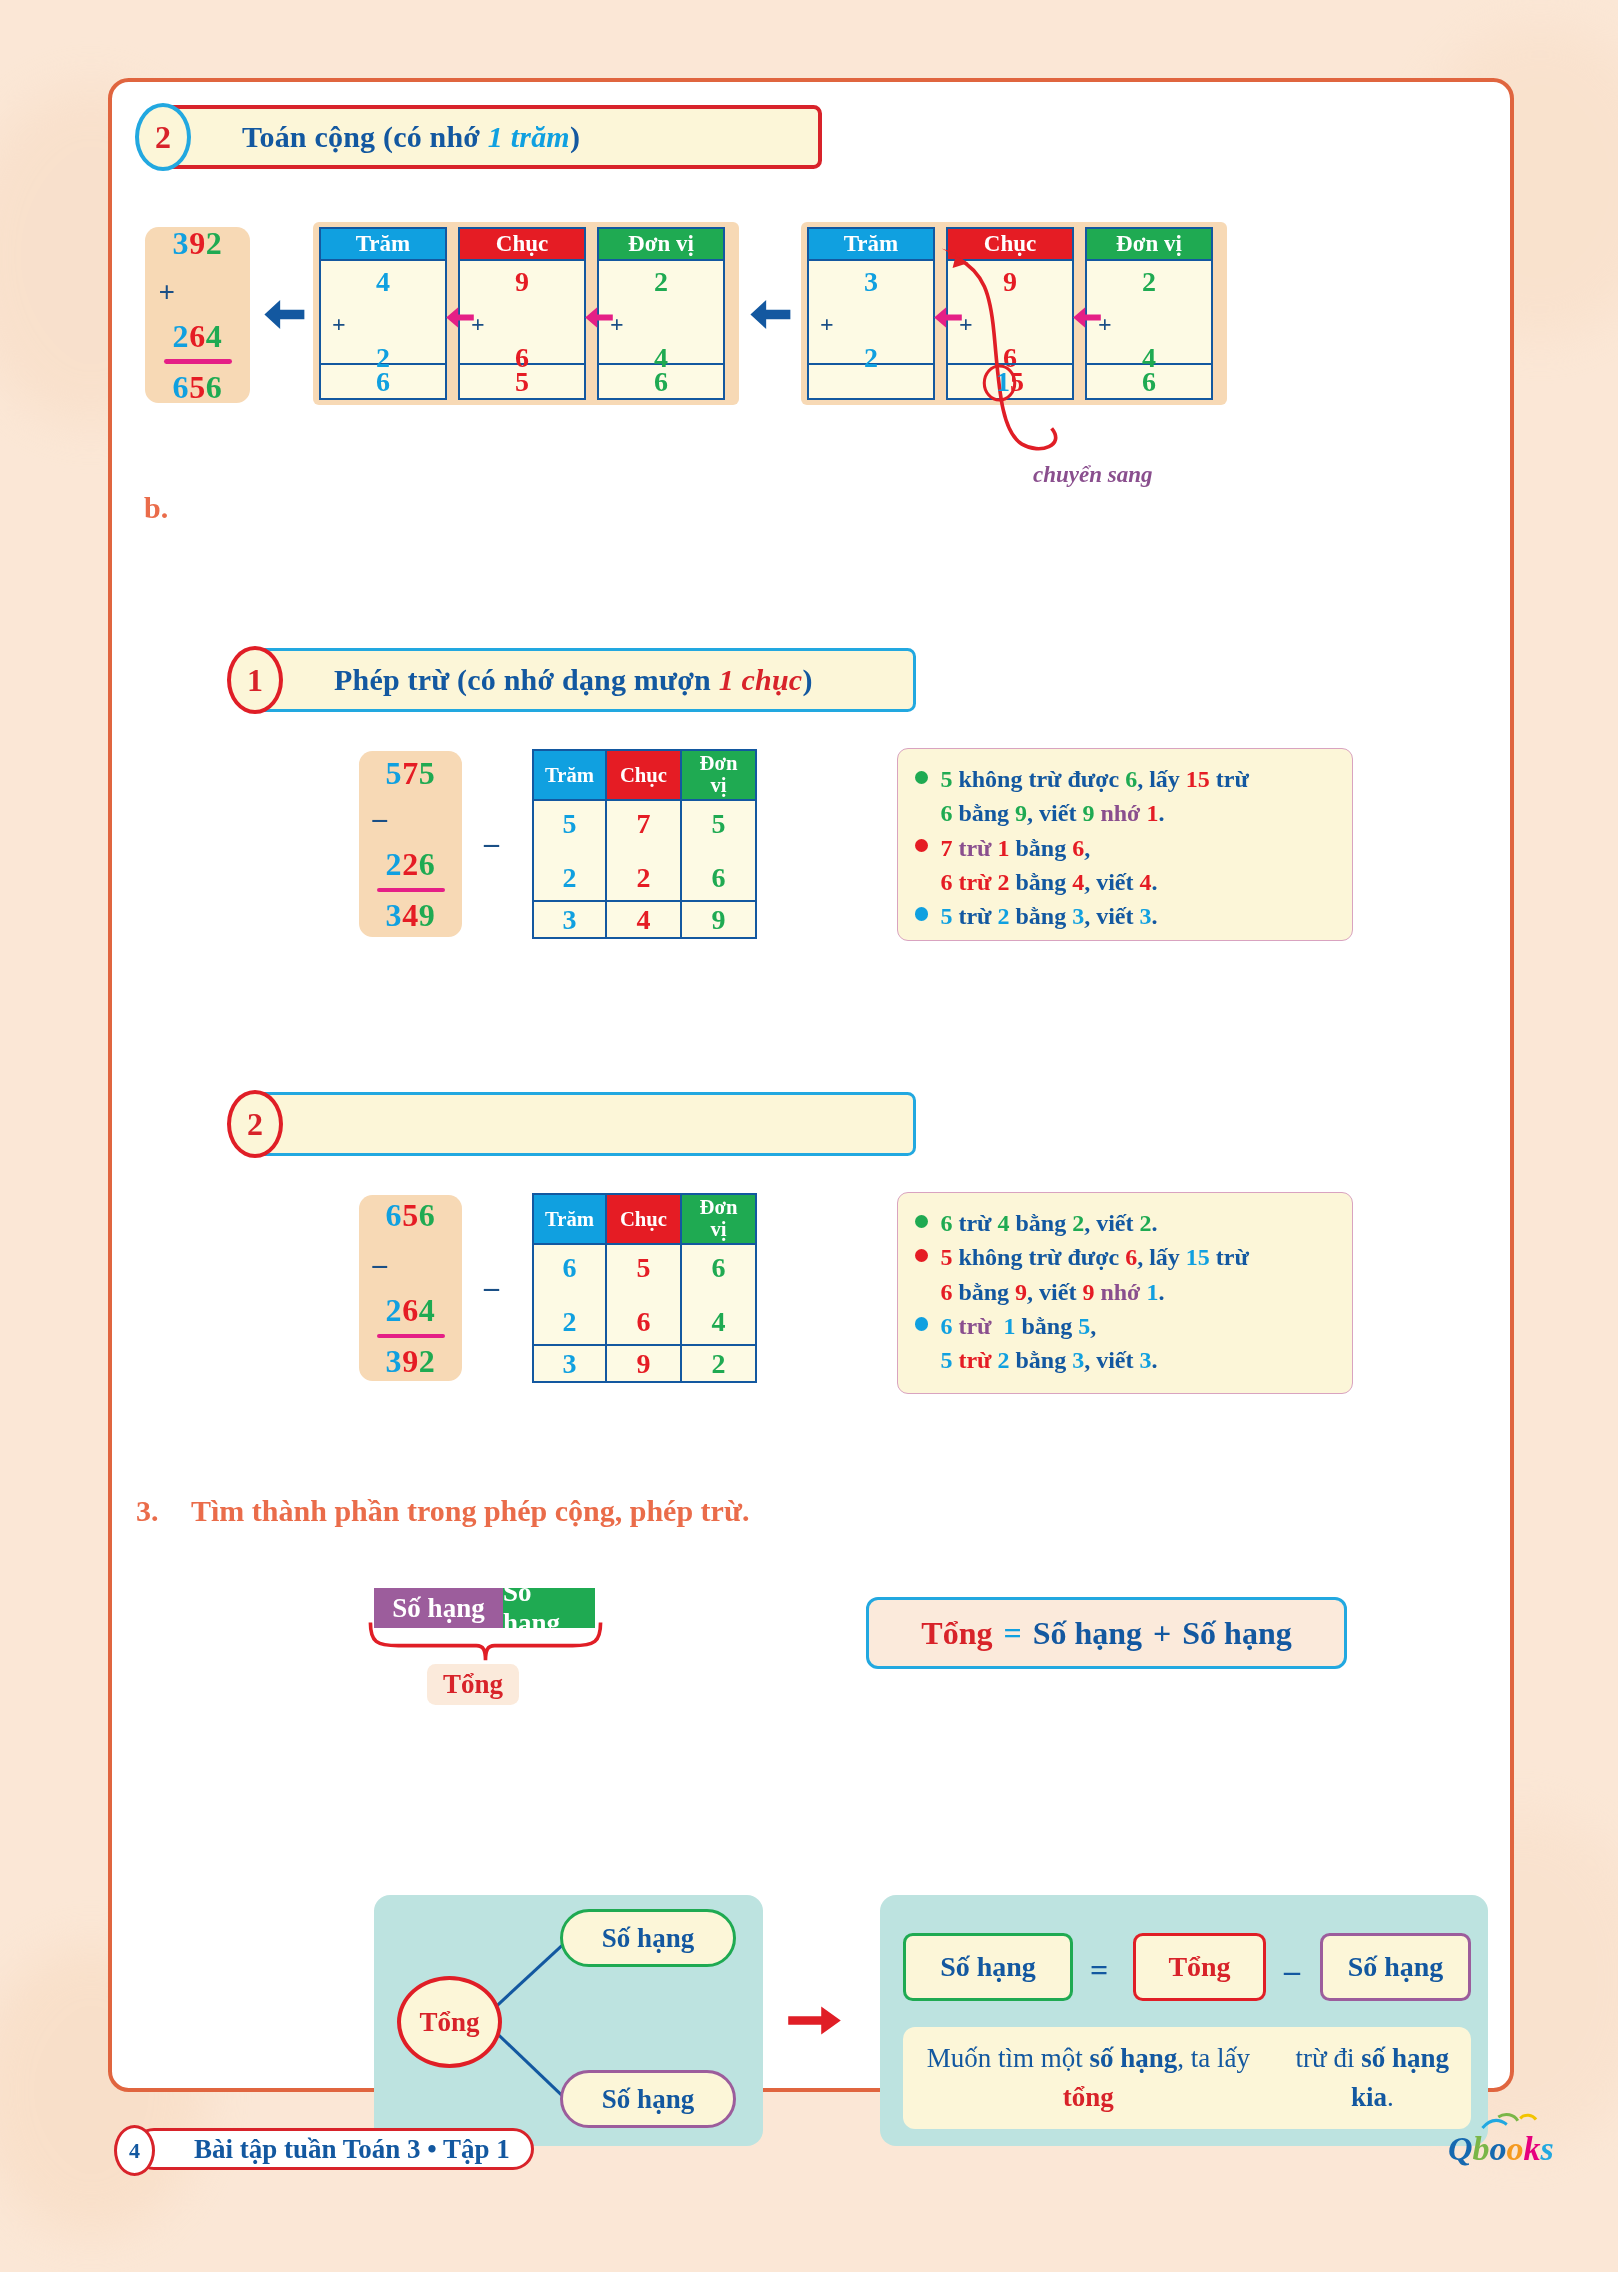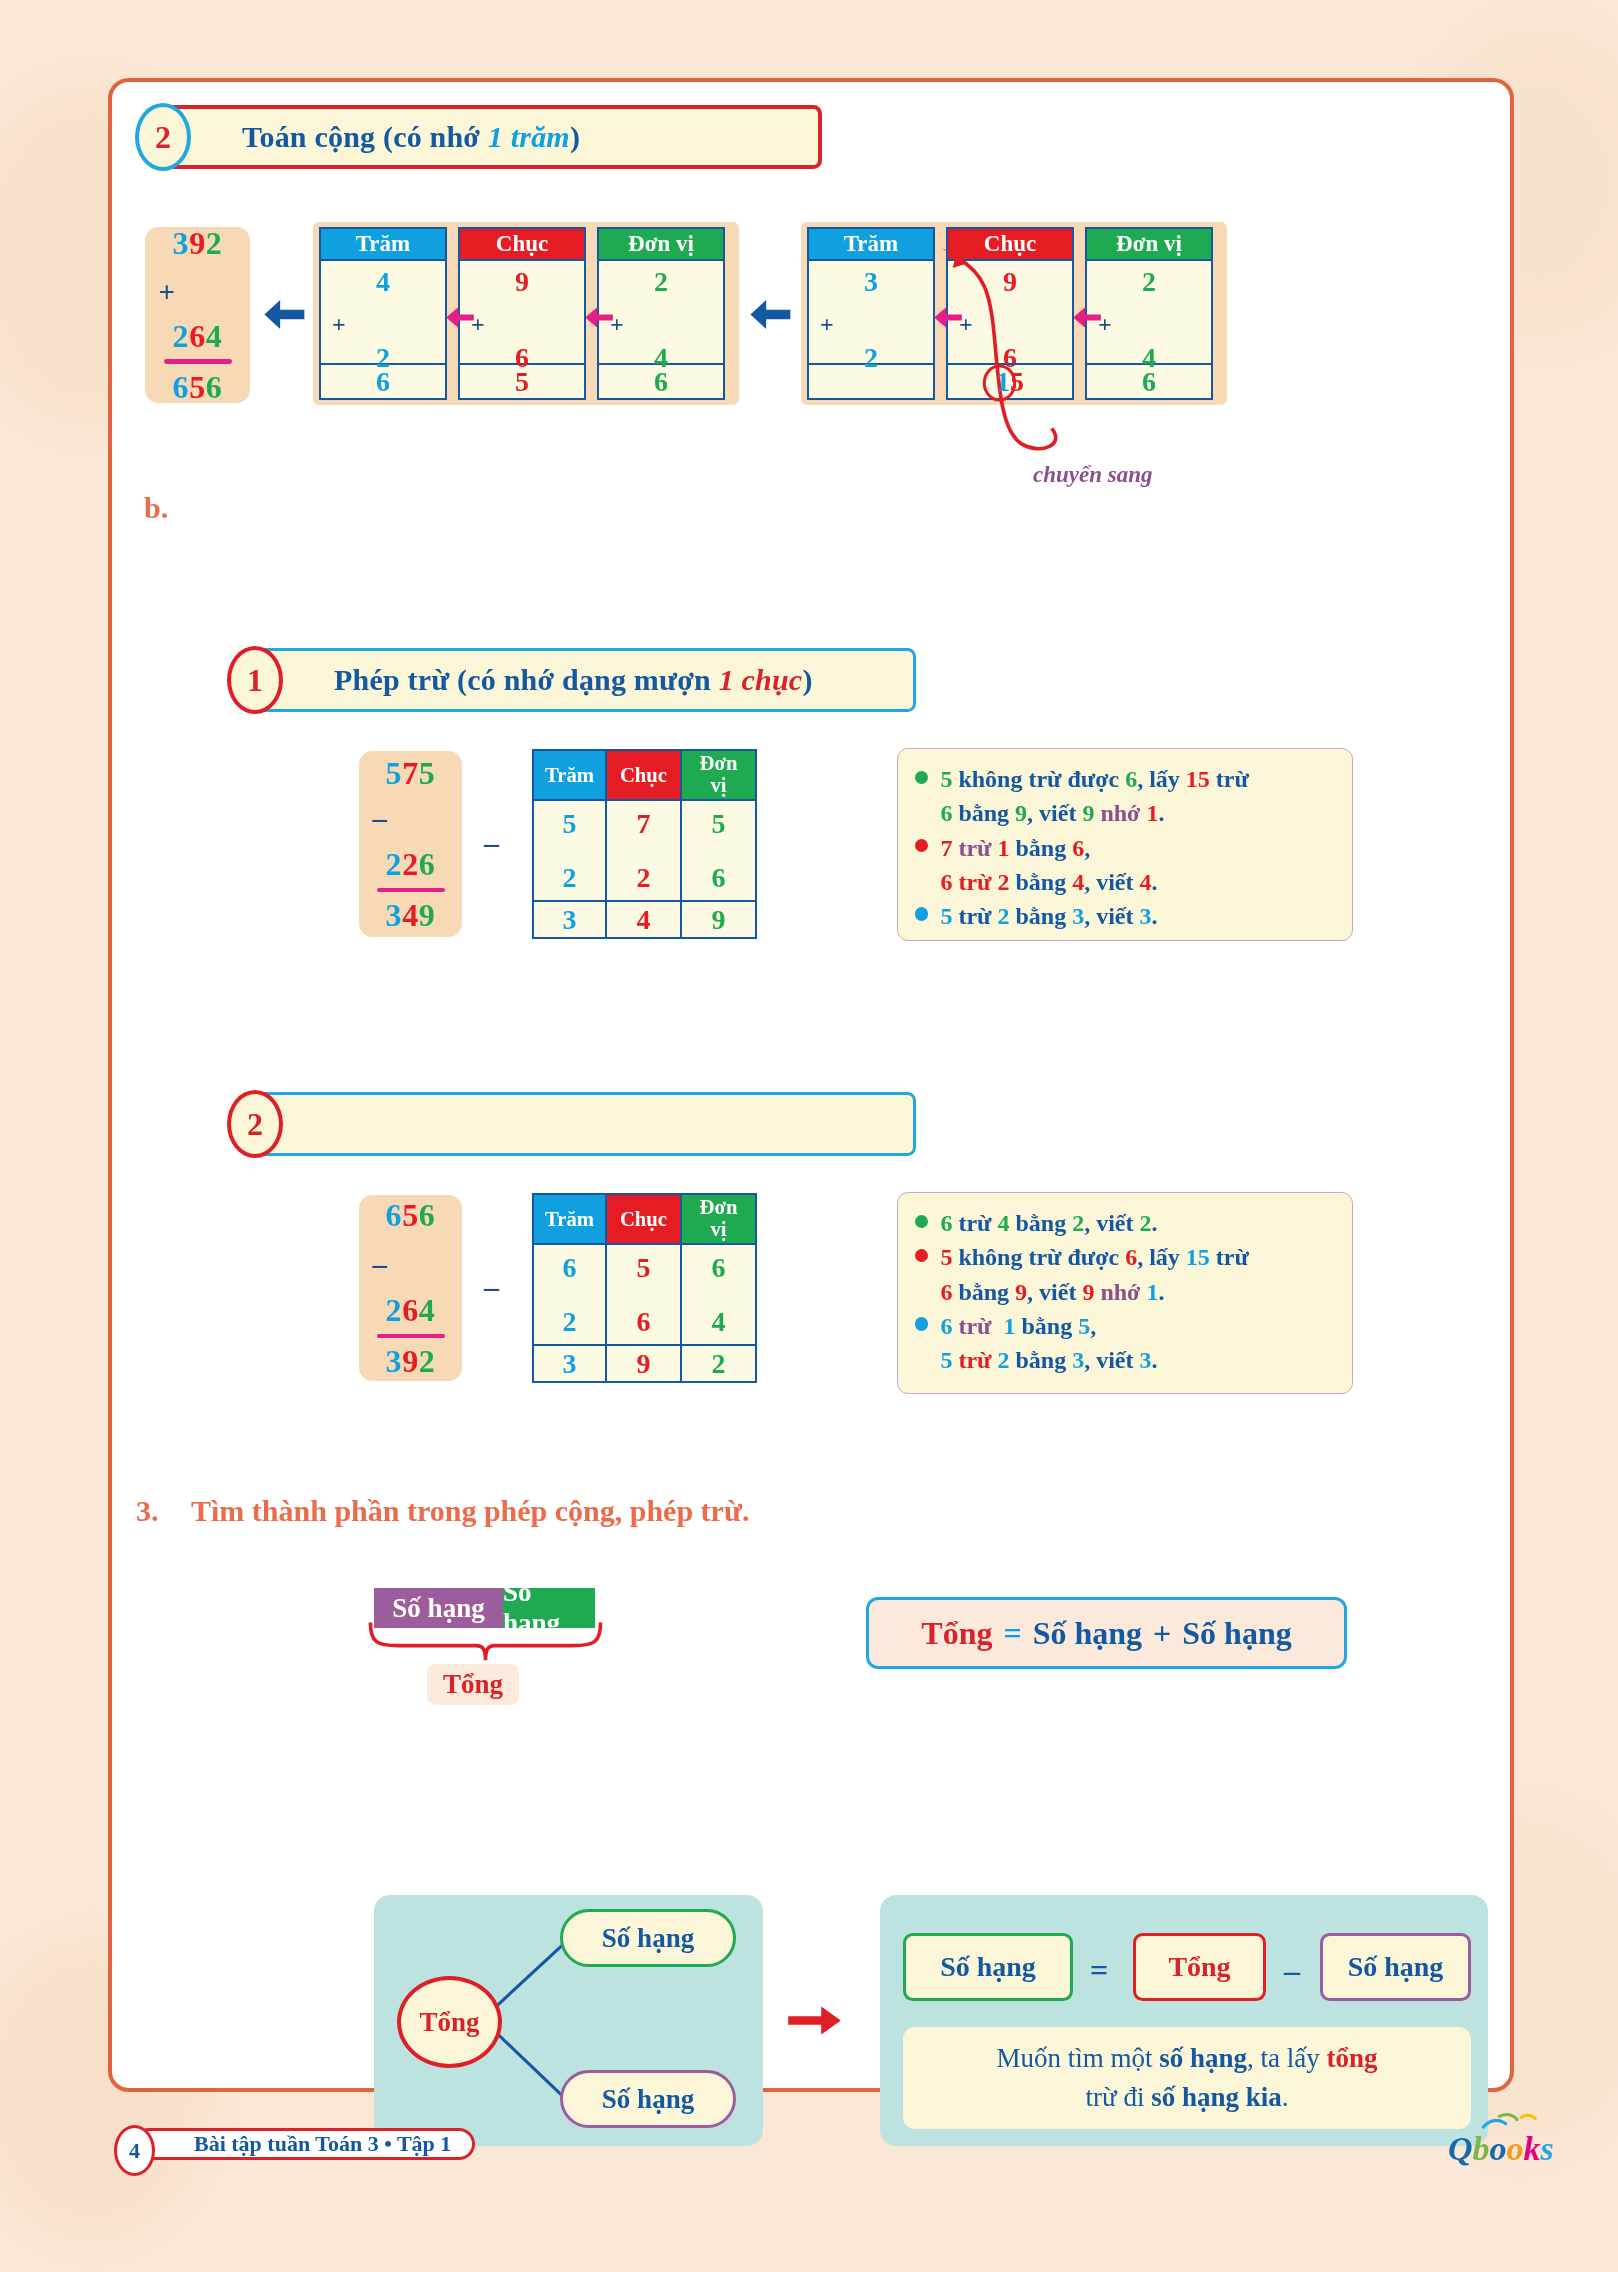--- a/index.html
+++ b/index.html
@@ -150,33 +150,33 @@
     display:flex; align-items:center; justify-content:center;
     font-size:28px; font-weight:bold;
   }
   .sqbox.green  { border:3.7px solid #1faa52; color:#1358a0; }
   .sqbox.red    { border:3.7px solid #e01e26; color:#d8232a; }
   .sqbox.purple { border:3.7px solid #9c5d9c; color:#1358a0; }
   .opsym { position:absolute; font-size:32px; font-weight:bold; color:#1358a0; }
 
   .ruletext {
     position:absolute; background:#fcf6d8; border-radius:12px;
-    display:flex; flex-direction:column; align-items:center; justify-content:center;
+    display:flex; flex-direction:row; align-items:center; justify-content:center;
     font-size:27px; color:#1358a0; line-height:1.45; text-align:center;
   }
   .ruletext b { font-weight:bold; }
 
   
   .heading { position:absolute; font-size:30px; font-weight:bold; color:#ea6c4a; white-space:nowrap; }
 
   
   .footpill {
-    position:absolute; height:32px; border:3px solid #d8232a; border-radius:608px;
+    position:absolute; height:42px; border:3px solid #d8232a; border-radius:608px;
     background:#ffffff; display:flex; align-items:center; padding-left:58px; padding-right:20.7px;
-    font-size:22px; font-weight:bold; color:#1358a0; white-space:nowrap;
+    font-size:27px; font-weight:bold; color:#1358a0; white-space:nowrap;
   }
   .footbadge {
     position:absolute; width:41px; height:51px; border:3px solid #d8232a;
     border-radius:50%; background:#fff;
     display:flex; align-items:center; justify-content:center;
     font-size:22px; font-weight:bold; color:#1358a0; z-index:3;
   }
   .logo { position:absolute; font-size:34px; font-weight:bold; font-style:italic; }
 
   .caption { position:absolute; font-size:23px; font-style:italic; font-weight:bold; color:#8a4f8e; white-space:nowrap; }

